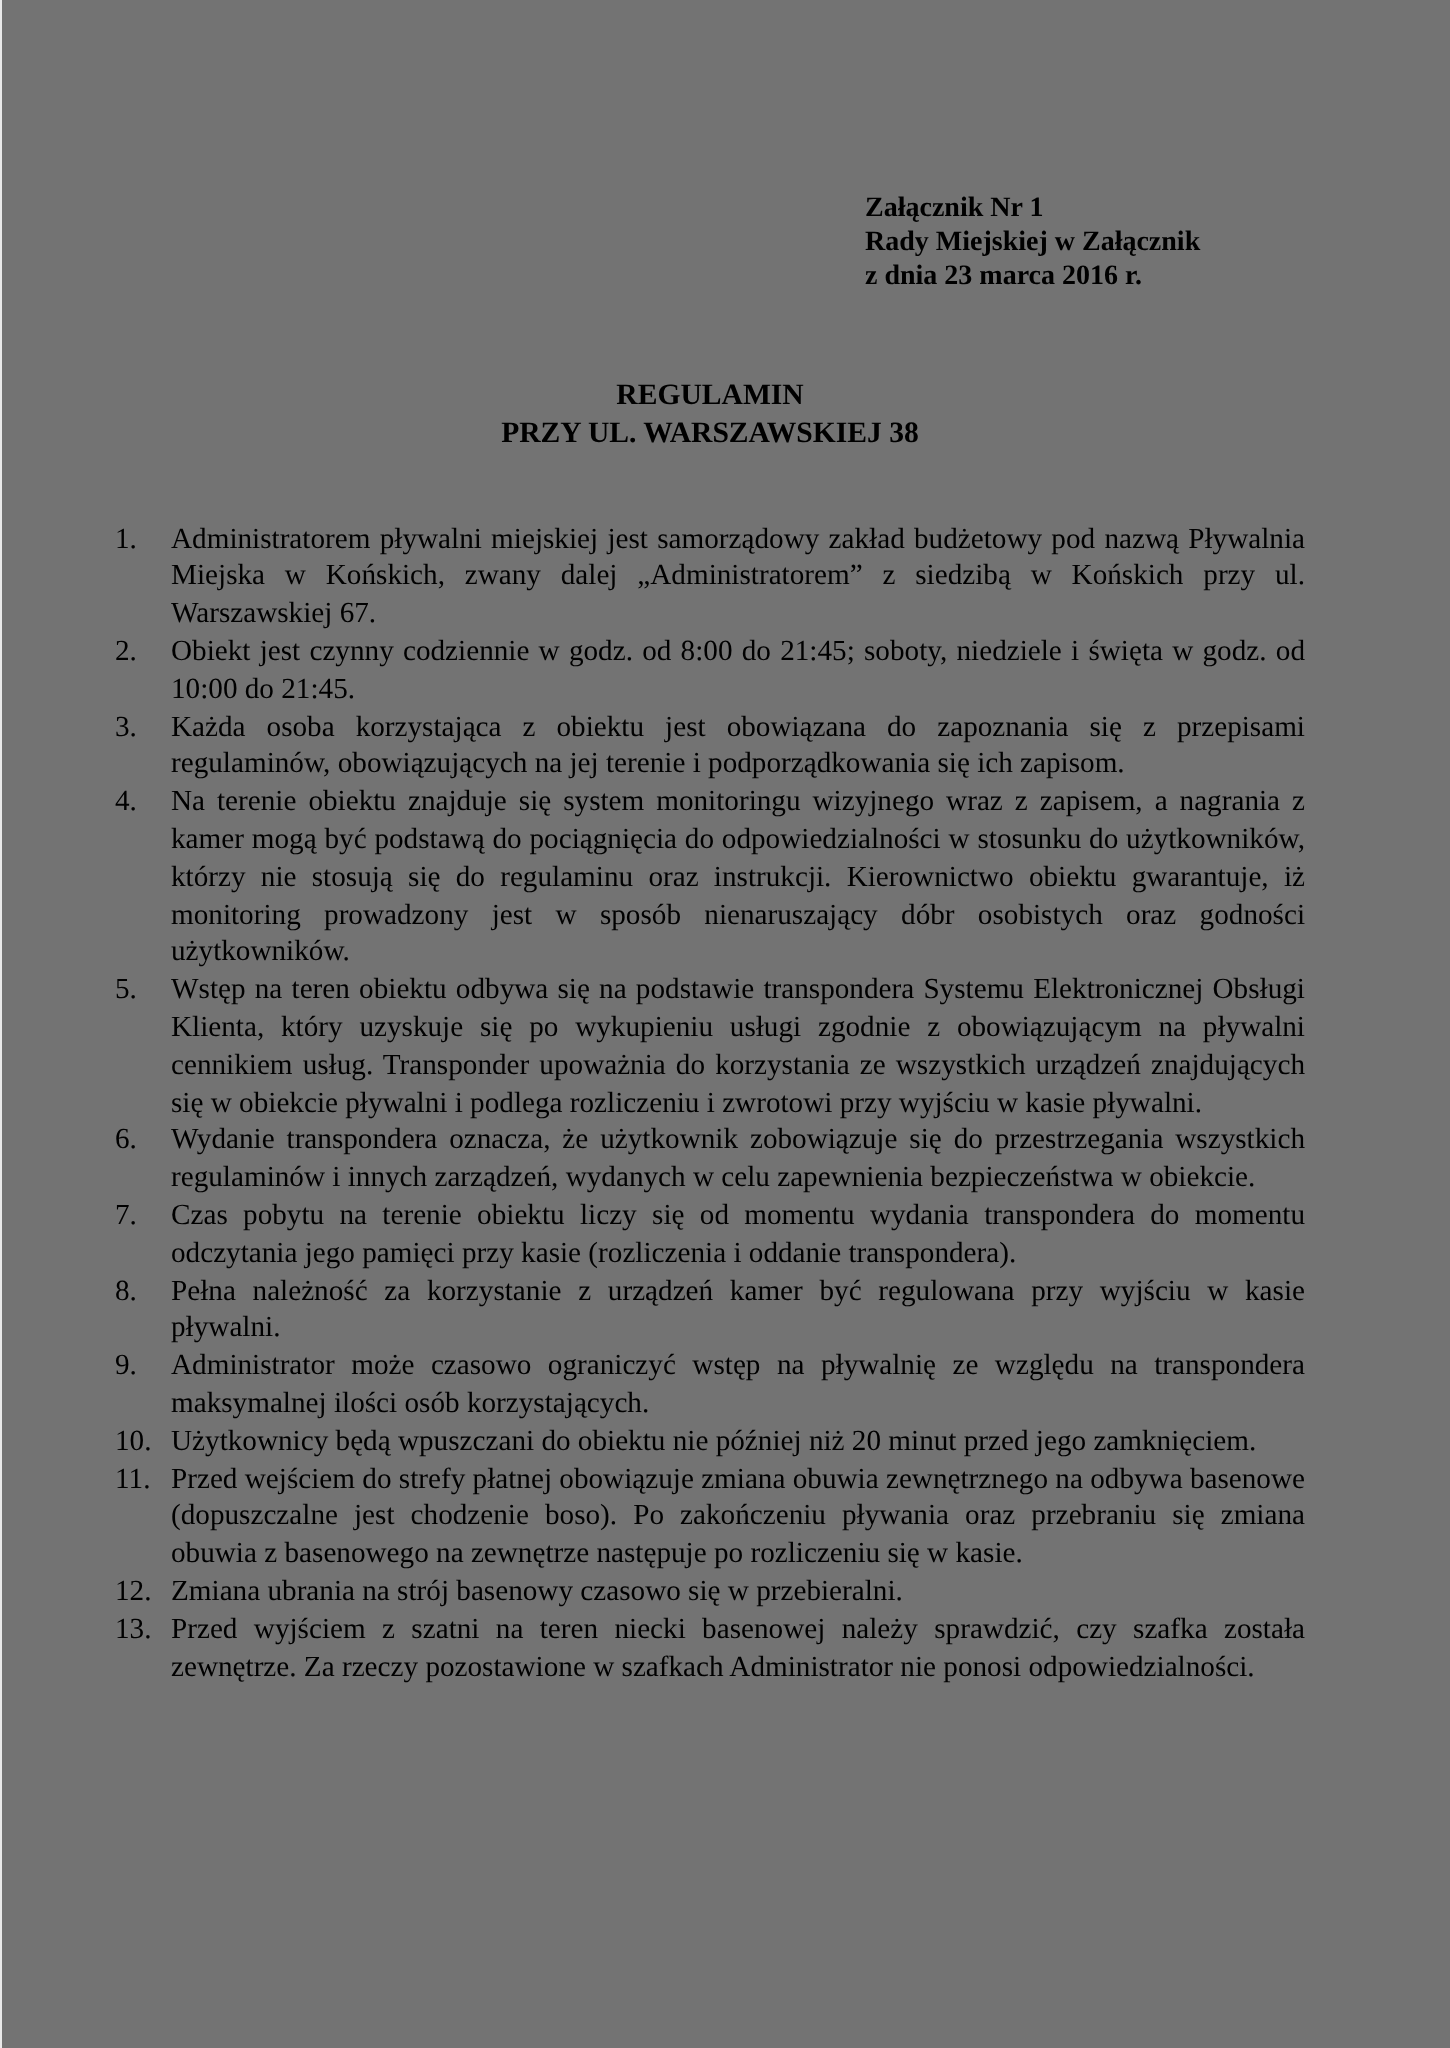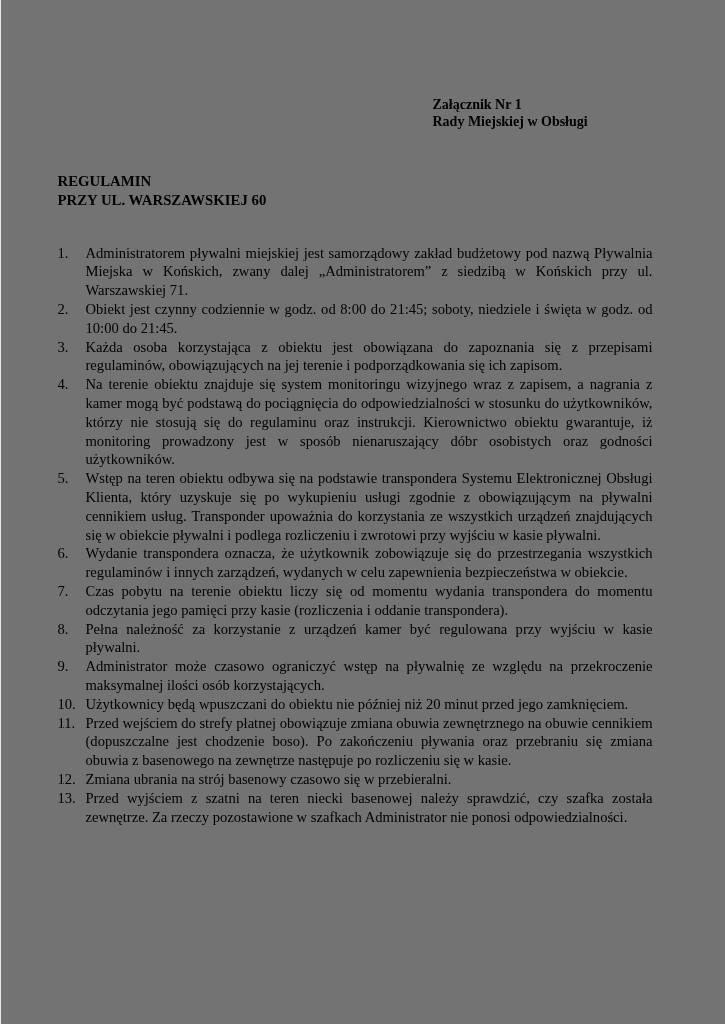--- a/index.html
+++ b/index.html
@@ -19,21 +19,21 @@
   }
   .attachment-header {
     margin-left: 375px;
     font-weight: bold;
     font-size: 14px;
     line-height: 17px;
     white-space: nowrap;
   }
   .doc-title {
     margin-top: 42px;
-    text-align: left;
+    text-align: center;
     font-weight: bold;
     font-size: 14.8px;
     line-height: 18.8px;
   }
   ol.regulations {
     margin: 34px 0 0 0;
     padding: 0;
     list-style: none;
     counter-reset: reg;
   }
@@ -51,38 +51,39 @@
   }
 </style>
 </head>
 <body>
 
 <div class="page">
   <div class="page-inner">
 
     <div class="attachment-header">
       <div>Załącznik Nr 1</div>
-      <div>Rady Miejskiej w Obsługi</div>
+      <div>Rady Miejskiej w Załącznik</div>
+      <div>z dnia 23 marca 2016 r.</div>
     </div>
 
     <div class="doc-title">
       <div>REGULAMIN</div>
-      <div>PRZY UL. WARSZAWSKIEJ 60</div>
+      <div>PRZY UL. WARSZAWSKIEJ 38</div>
     </div>
 
     <ol class="regulations">
-      <li>Administratorem pływalni miejskiej jest samorządowy zakład budżetowy pod nazwą Pływalnia Miejska w Końskich, zwany dalej „Administratorem” z siedzibą w Końskich przy ul. Warszawskiej 71.</li>
+      <li>Administratorem pływalni miejskiej jest samorządowy zakład budżetowy pod nazwą Pływalnia Miejska w Końskich, zwany dalej „Administratorem” z siedzibą w Końskich przy ul. Warszawskiej 67.</li>
       <li>Obiekt jest czynny codziennie w godz. od 8:00 do 21:45; soboty, niedziele i święta w godz. od 10:00 do 21:45.</li>
       <li>Każda osoba korzystająca z obiektu jest obowiązana do zapoznania się z przepisami regulaminów, obowiązujących na jej terenie i podporządkowania się ich zapisom.</li>
       <li>Na terenie obiektu znajduje się system monitoringu wizyjnego wraz z zapisem, a nagrania z kamer mogą być podstawą do pociągnięcia do odpowiedzialności w stosunku do użytkowników, którzy nie stosują się do regulaminu oraz instrukcji. Kierownictwo obiektu gwarantuje, iż monitoring prowadzony jest w sposób nienaruszający dóbr osobistych oraz godności użytkowników.</li>
       <li>Wstęp na teren obiektu odbywa się na podstawie transpondera Systemu Elektronicznej Obsługi Klienta, który uzyskuje się po wykupieniu usługi zgodnie z obowiązującym na pływalni cennikiem usług. Transponder upoważnia do korzystania ze wszystkich urządzeń znajdujących się w obiekcie pływalni i podlega rozliczeniu i zwrotowi przy wyjściu w kasie pływalni.</li>
       <li>Wydanie transpondera oznacza, że użytkownik zobowiązuje się do przestrzegania wszystkich regulaminów i innych zarządzeń, wydanych w celu zapewnienia bezpieczeństwa w obiekcie.</li>
       <li>Czas pobytu na terenie obiektu liczy się od momentu wydania transpondera do momentu odczytania jego pamięci przy kasie (rozliczenia i oddanie transpondera).</li>
       <li>Pełna należność za korzystanie z urządzeń kamer być regulowana przy wyjściu w kasie pływalni.</li>
-      <li>Administrator może czasowo ograniczyć wstęp na pływalnię ze względu na przekroczenie maksymalnej ilości osób korzystających.</li>
+      <li>Administrator może czasowo ograniczyć wstęp na pływalnię ze względu na transpondera maksymalnej ilości osób korzystających.</li>
       <li>Użytkownicy będą wpuszczani do obiektu nie później niż 20 minut przed jego zamknięciem.</li>
-      <li>Przed wejściem do strefy płatnej obowiązuje zmiana obuwia zewnętrznego na obuwie cennikiem (dopuszczalne jest chodzenie boso). Po zakończeniu pływania oraz przebraniu się zmiana obuwia z basenowego na zewnętrze następuje po rozliczeniu się w kasie.</li>
+      <li>Przed wejściem do strefy płatnej obowiązuje zmiana obuwia zewnętrznego na odbywa basenowe (dopuszczalne jest chodzenie boso). Po zakończeniu pływania oraz przebraniu się zmiana obuwia z basenowego na zewnętrze następuje po rozliczeniu się w kasie.</li>
       <li>Zmiana ubrania na strój basenowy czasowo się w przebieralni.</li>
       <li>Przed wyjściem z szatni na teren niecki basenowej należy sprawdzić, czy szafka została zewnętrze. Za rzeczy pozostawione w szafkach Administrator nie ponosi odpowiedzialności.</li>
     </ol>
 
   </div>
 </div>
 
 </body></html>

